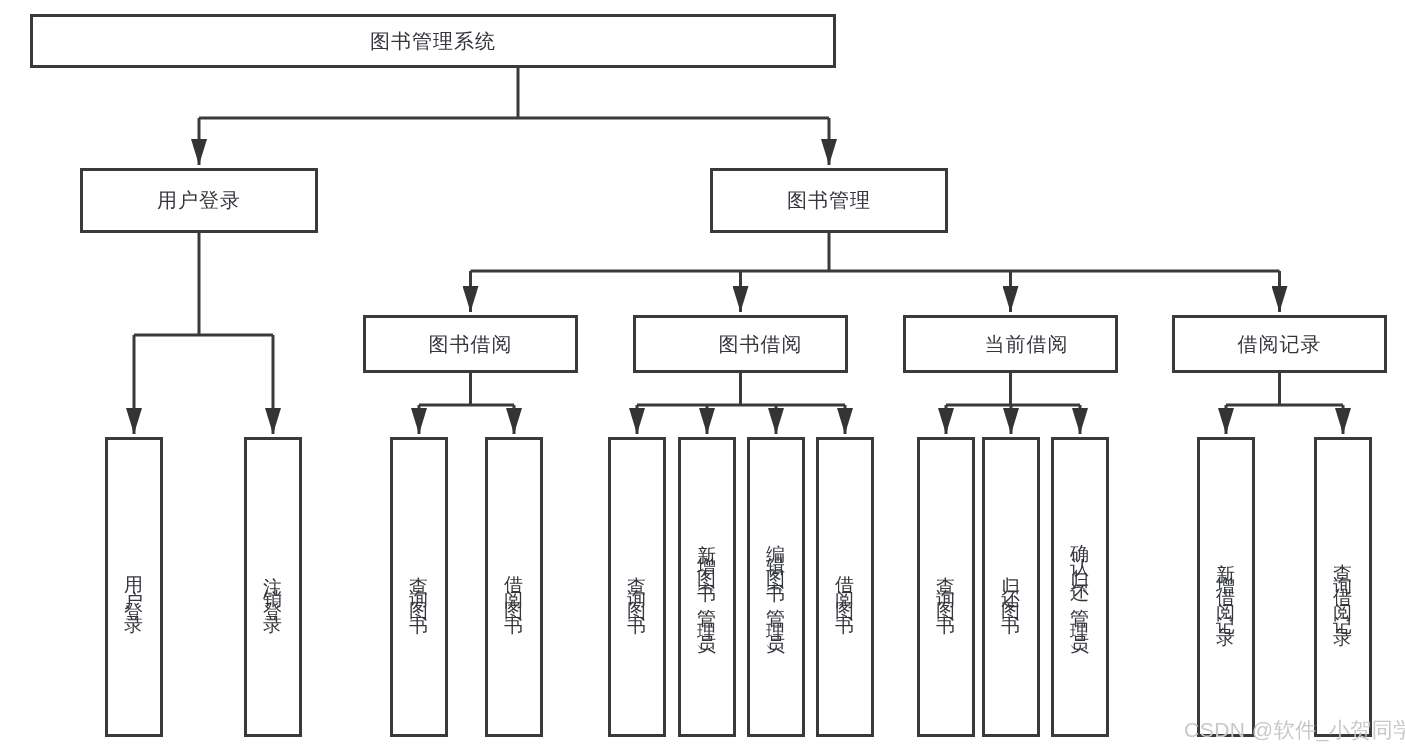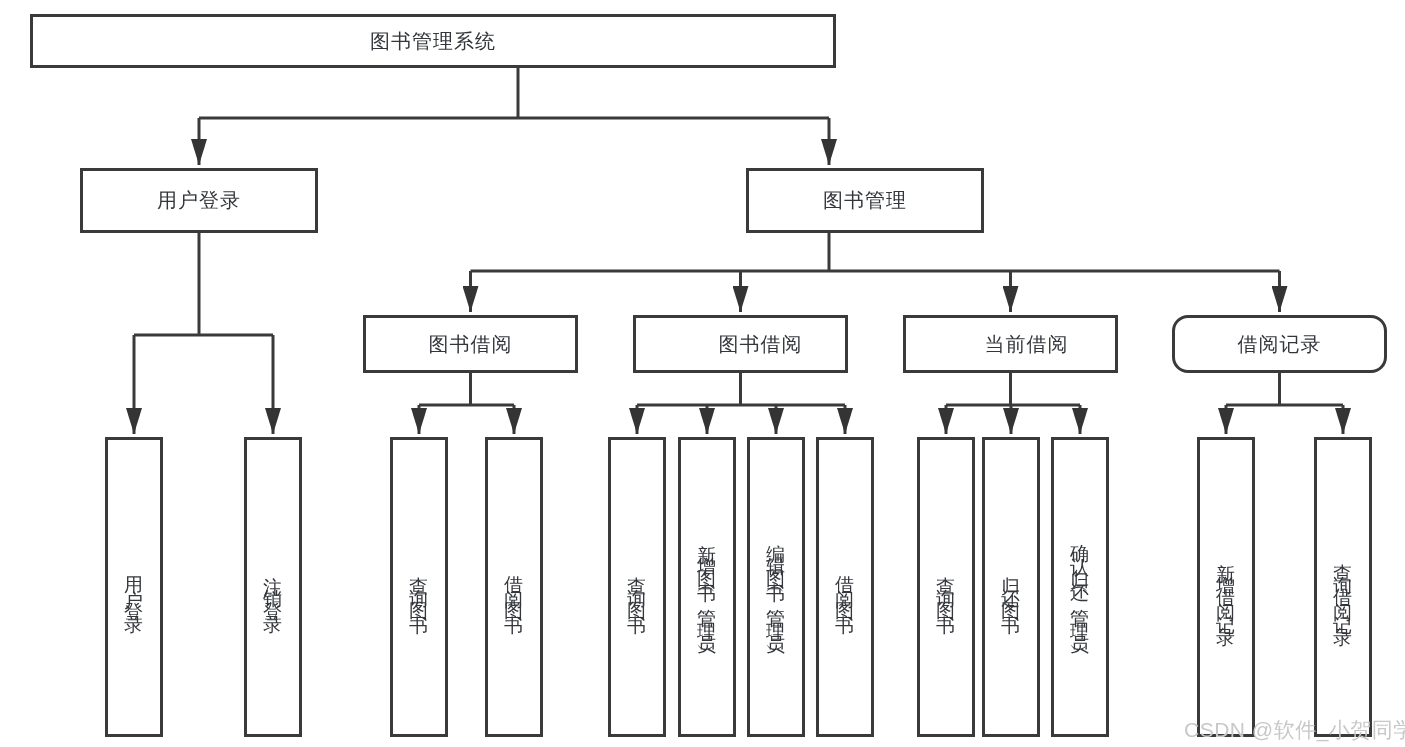--- a/index.html
+++ b/index.html
@@ -80,34 +80,34 @@
     </g>
   </svg>
 
   <div class="node h-node" style="left:14px;top:14px;width:806px;height:54px;margin-left:16px;">
     <span>图书管理系统</span>
   </div>
 
   <div class="node h-node" style="left:80px;top:168px;width:238px;height:65px;">
     <span>用户登录</span>
   </div>
-  <div class="node h-node" style="left:746px;top:168px;width:238px;height:65px;">
+  <div class="node h-node" style="left:710px;top:168px;width:238px;height:65px;">
     <span>图书管理</span>
   </div>
 
   <div class="node h-node" style="left:363px;top:315px;width:215px;height:58px;">
     <span>图书借阅</span>
   </div>
   <div class="node h-node" style="left:633px;top:315px;width:215px;height:58px;padding-left:40px;">
     <span>图书借阅</span>
   </div>
   <div class="node h-node" style="left:903px;top:315px;width:215px;height:58px;padding-left:32px;">
     <span>当前借阅</span>
   </div>
-  <div class="node h-node" style="left:1172px;top:315px;width:215px;height:58px;border-radius:16px;">
+  <div class="node h-node" style="left:1172px;top:315px;width:215px;height:58px;">
     <span>借阅记录</span>
   </div>
 
   <div class="node v-node" style="left:105px;">
     <span>用户登录</span>
   </div>
   <div class="node v-node" style="left:244px;">
     <span>注销登录</span>
   </div>
 

